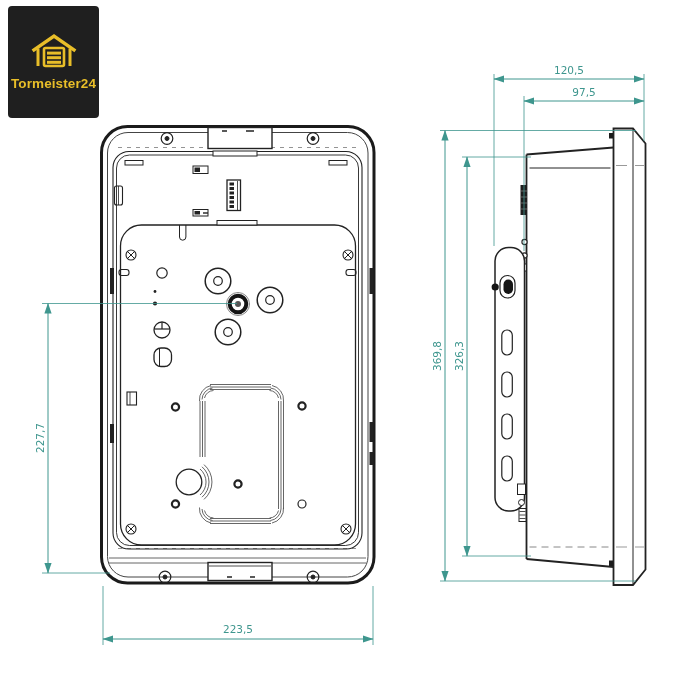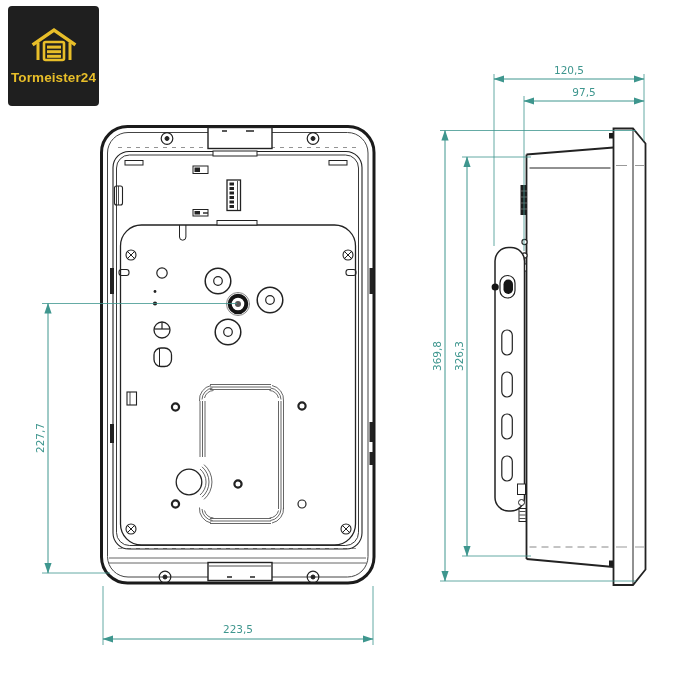--- a/index.html
+++ b/index.html
@@ -1,21 +1,21 @@
 <!DOCTYPE html>
 <html><head>
 <meta charset="utf-8">
 <style>
   html,body{margin:0;padding:0;}
   body{
     width:700px;height:700px;position:relative;background:#ffffff;
     font-family:"Liberation Sans", sans-serif;overflow:hidden;
   }
   #logo{
-    position:absolute;left:8px;top:6px;width:91px;height:100px;
+    position:absolute;left:8px;top:6px;width:91px;height:112px;
     background:#1F1F1F;border-radius:4px;
     display:flex;flex-direction:column;align-items:center;justify-content:center;gap:3px;
     z-index:2;
   }
   #logo .brand-text{
     color:#E8BE29;font-weight:bold;font-size:13.5px;letter-spacing:.1px;white-space:nowrap;
   }
   #drawing-svg{position:absolute;left:0;top:0;z-index:1;}
   .dim-text{
     font-family:"DejaVu Sans", sans-serif;font-size:10.5px;fill:#3E968E;

